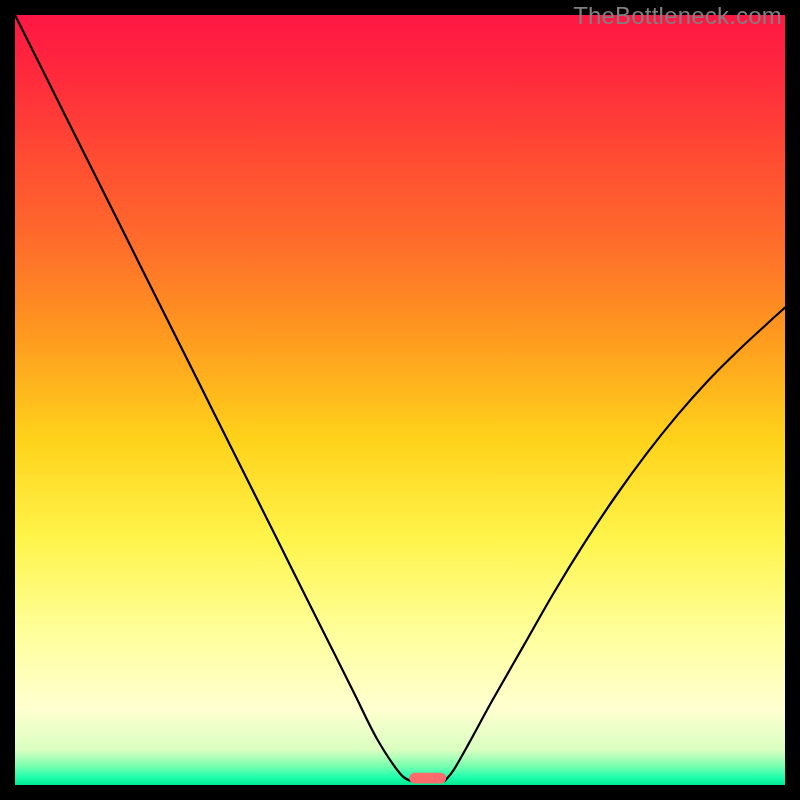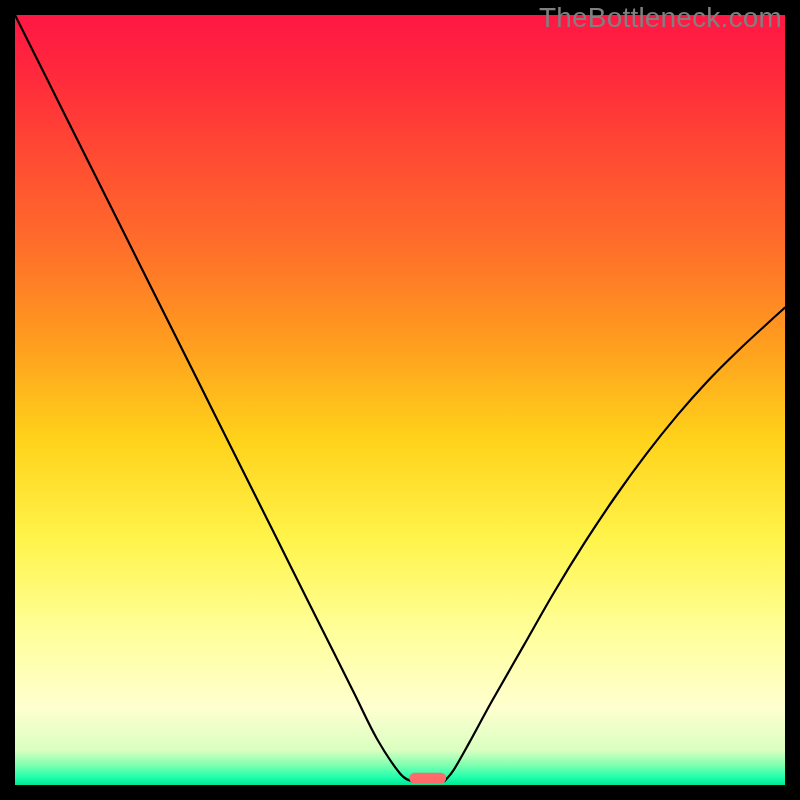--- a/index.html
+++ b/index.html
@@ -24,21 +24,21 @@
     left: 0;
     top: 0;
     width: 770px;
     height: 770px;
   }
   .watermark {
     position: absolute;
     top: 2px;
     right: 18px;
     color: #808080;
-    font-size: 28px;
+    font-size: 24px;
     font-weight: 400;
     letter-spacing: 0.2px;
     z-index: 10;
   }
 </style>
 </head>
 <body>
 
 <div class="frame">
   <svg class="plot-area" viewBox="0 0 770 770" preserveAspectRatio="none">

